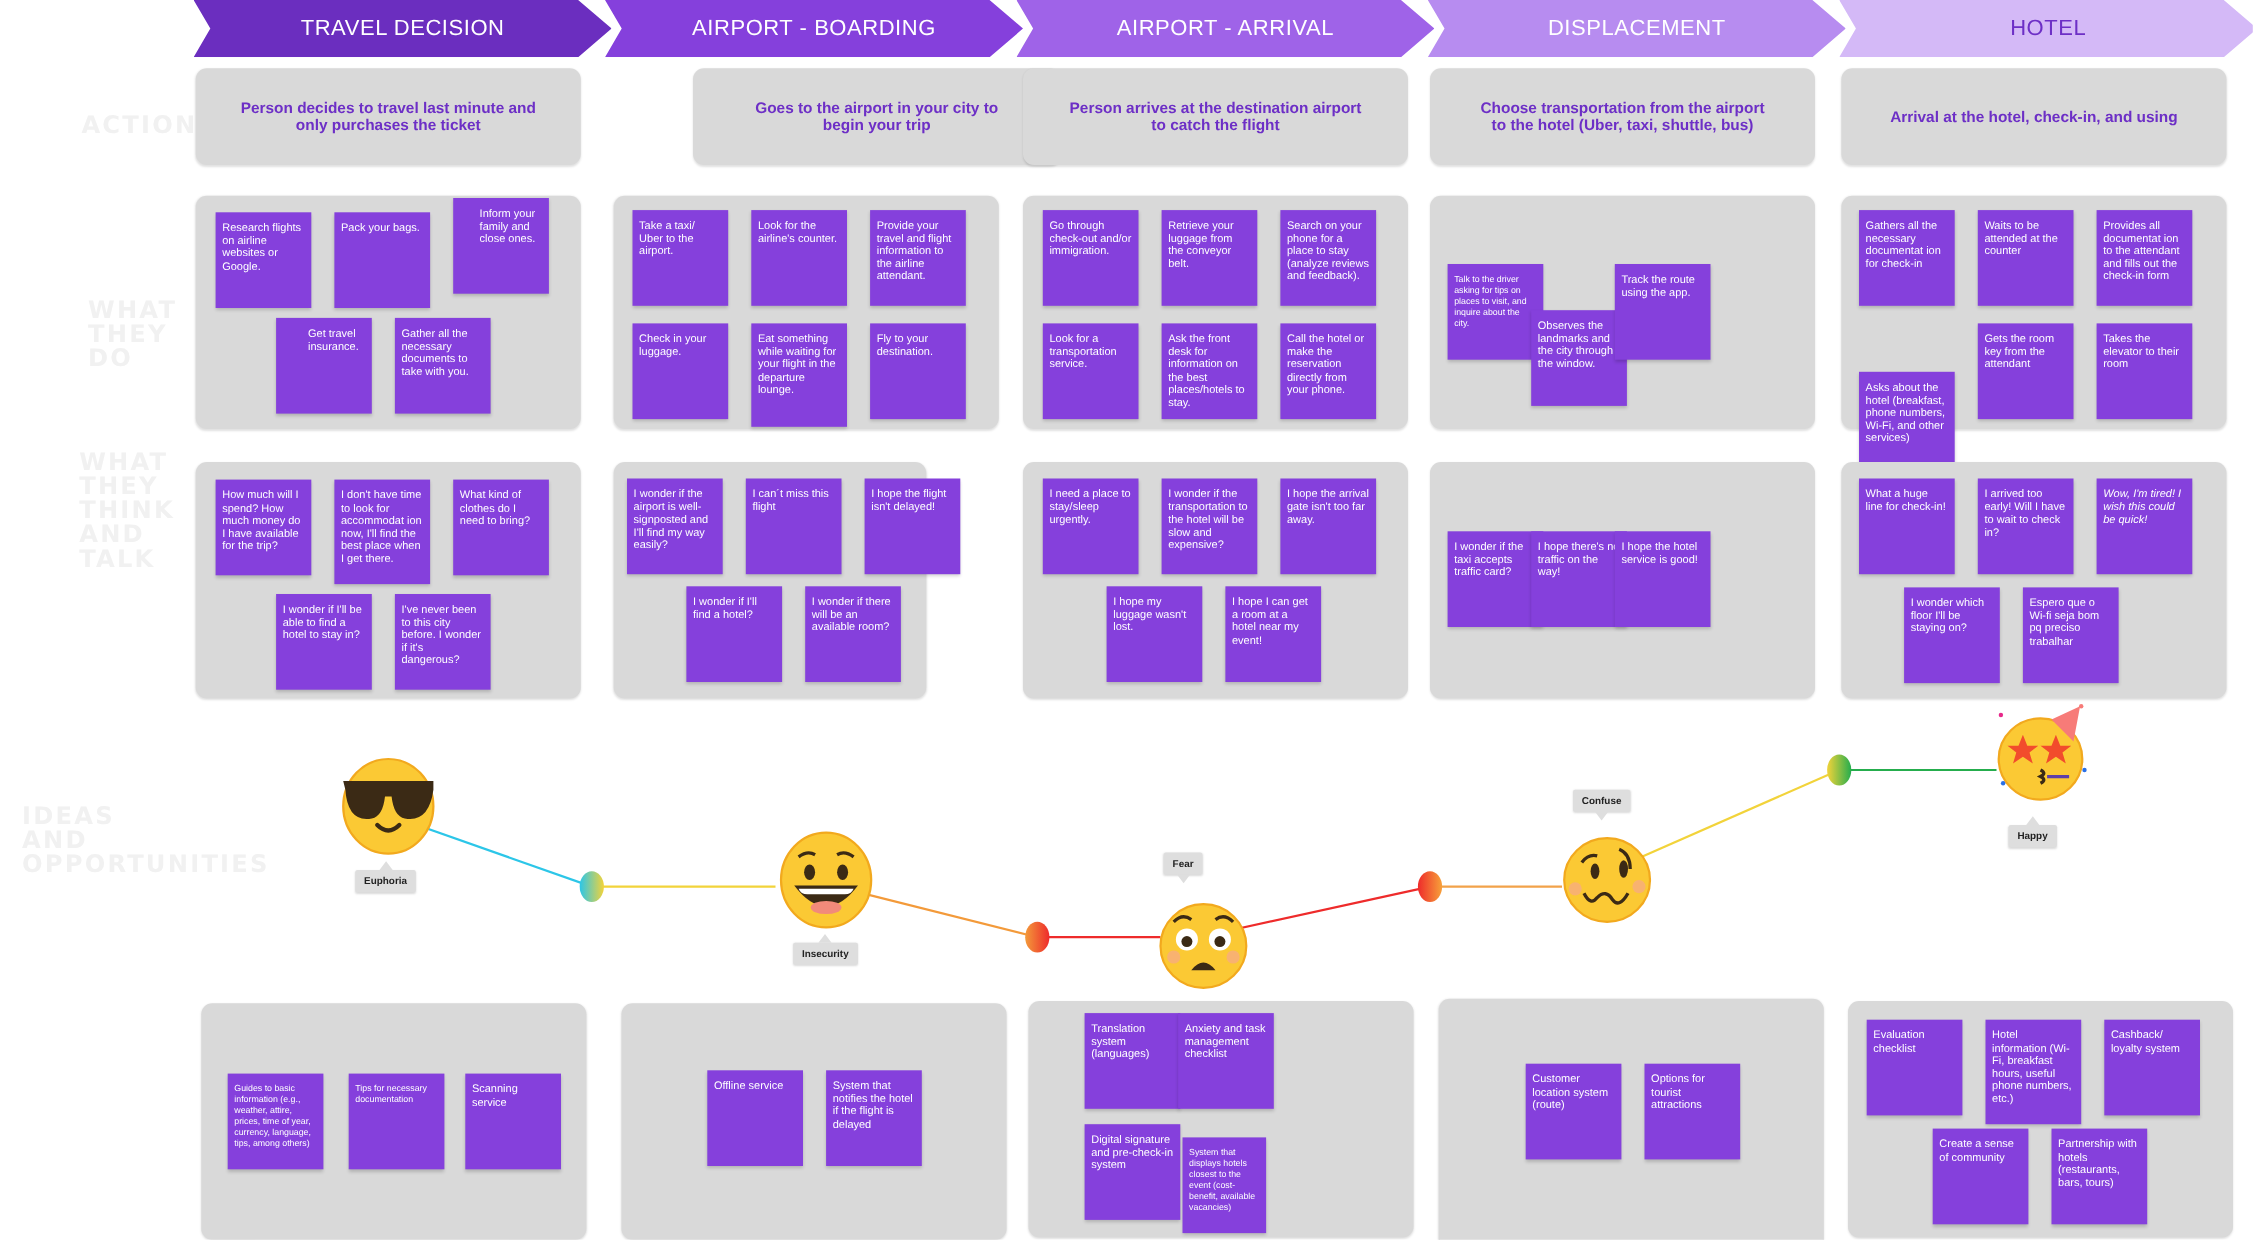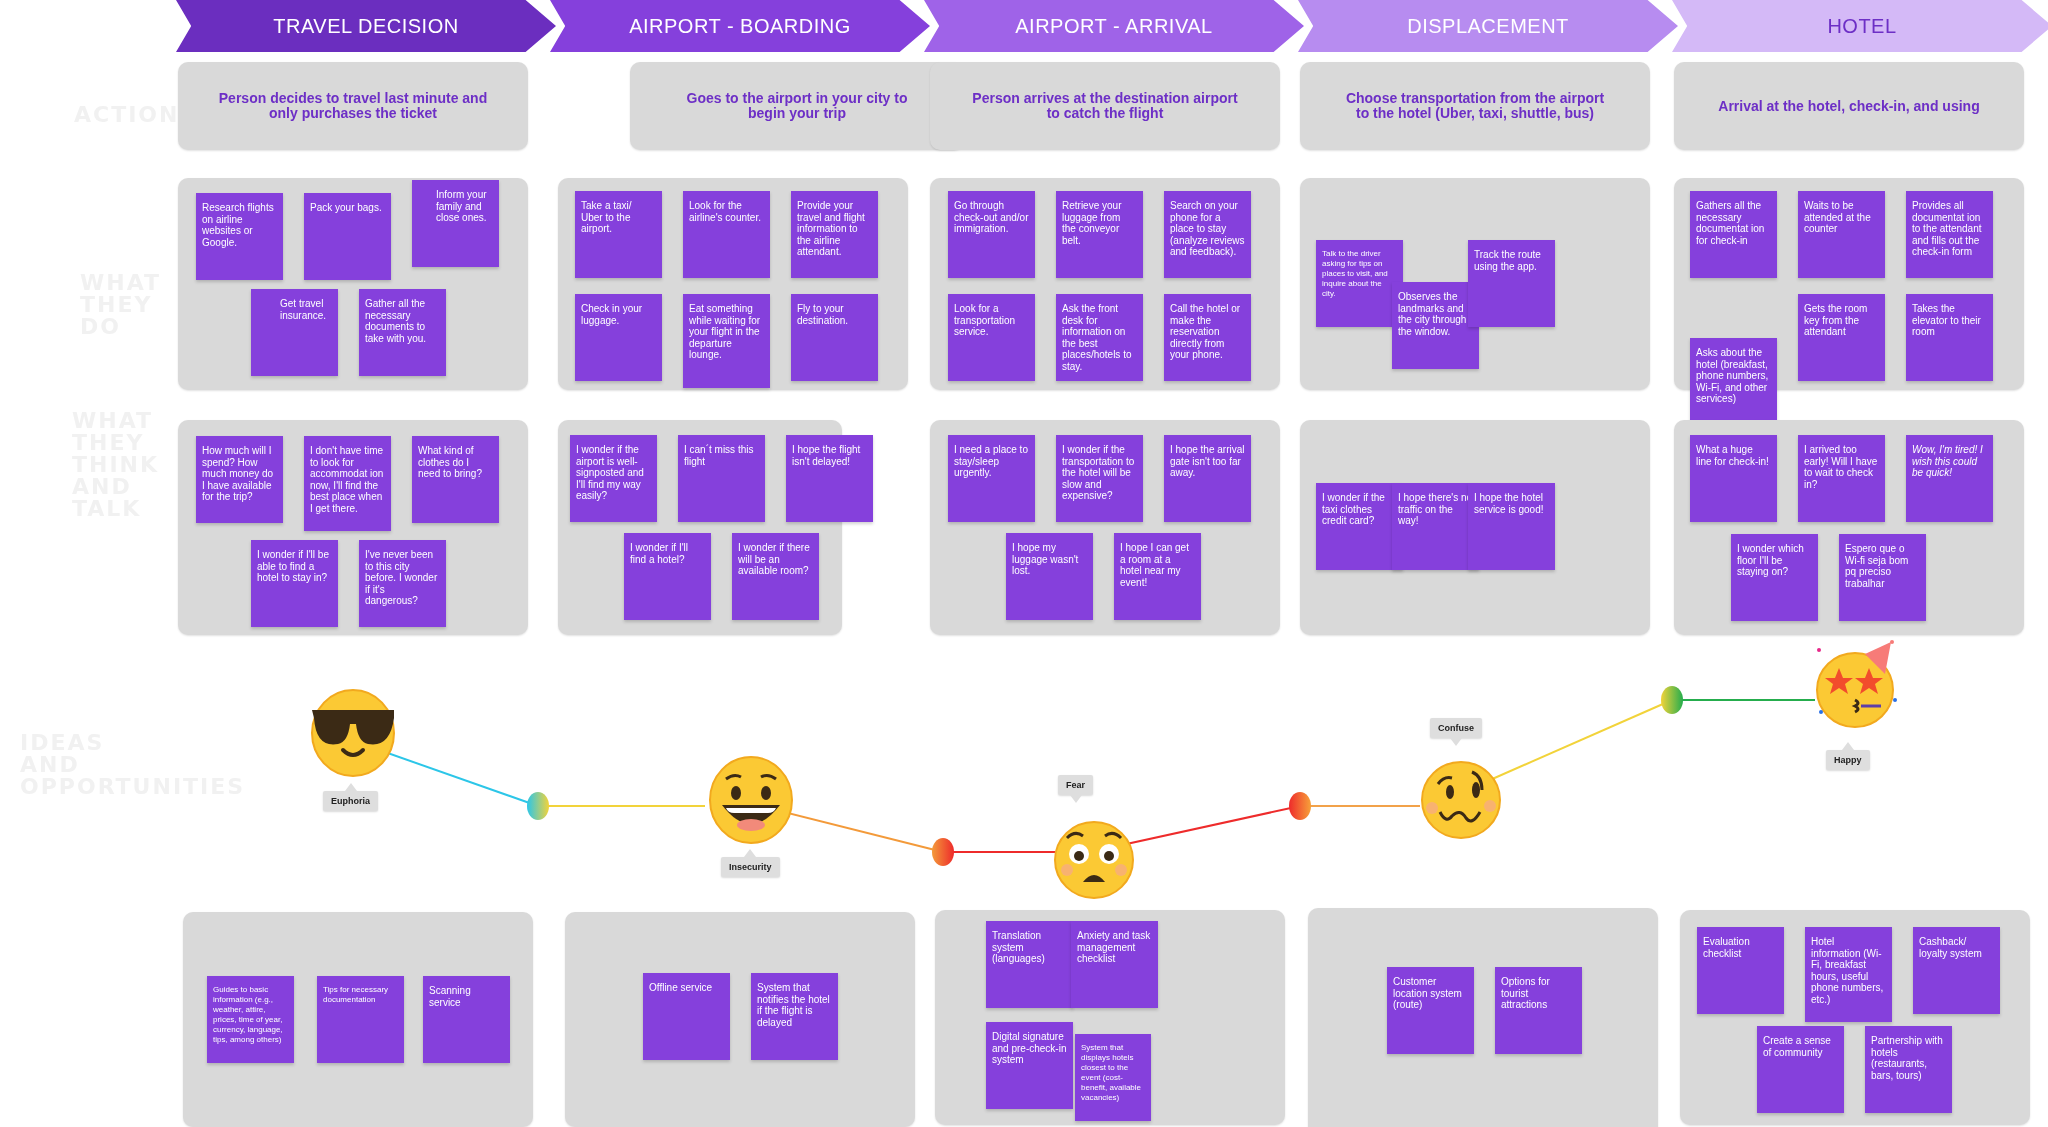--- a/index.html
+++ b/index.html
@@ -139,21 +139,21 @@
   <div class="sticky" style="left:174px; top:113px;">I wonder if there will be an available room?</div>
 </div>
 <div class="panel" style="left:930px; top:420px; width:350px; height:215px;">
   <div class="sticky" style="left:18px; top:15px;">I need a place to stay/sleep urgently.</div>
   <div class="sticky" style="left:126px; top:15px;">I wonder if the transportation to the hotel will be slow and expensive?</div>
   <div class="sticky" style="left:234px; top:15px;">I hope the arrival gate isn't too far away.</div>
   <div class="sticky" style="left:76px; top:113px;">I hope my luggage wasn't lost.</div>
   <div class="sticky" style="left:184px; top:113px;">I hope I can get a room at a hotel near my event!</div>
 </div>
 <div class="panel" style="left:1300px; top:420px; width:350px; height:215px;">
-  <div class="sticky" style="left:16px; top:63px;">I wonder if the taxi clothes credit card?</div>
+  <div class="sticky" style="left:16px; top:63px;">I wonder if the taxi accepts traffic card?</div>
   <div class="sticky" style="left:92px; top:63px;">I hope there's no traffic on the way!</div>
   <div class="sticky" style="left:168px; top:63px;">I hope the hotel service is good!</div>
 </div>
 <div class="panel" style="left:1674px; top:420px; width:350px; height:215px;">
   <div class="sticky" style="left:16px; top:15px;">What a huge line for check-in!</div>
   <div class="sticky" style="left:124px; top:15px;">I arrived too early! Will I have to wait to check in?</div>
   <div class="sticky" style="left:232px; top:15px;font-style:italic;">Wow, I'm tired! I wish this could be quick!</div>
   <div class="sticky" style="left:57px; top:114px;">I wonder which floor I'll be staying on?</div>
   <div class="sticky" style="left:165px; top:114px;">Espero que o Wi-fi seja bom pq preciso trabalhar</div>
 </div>

